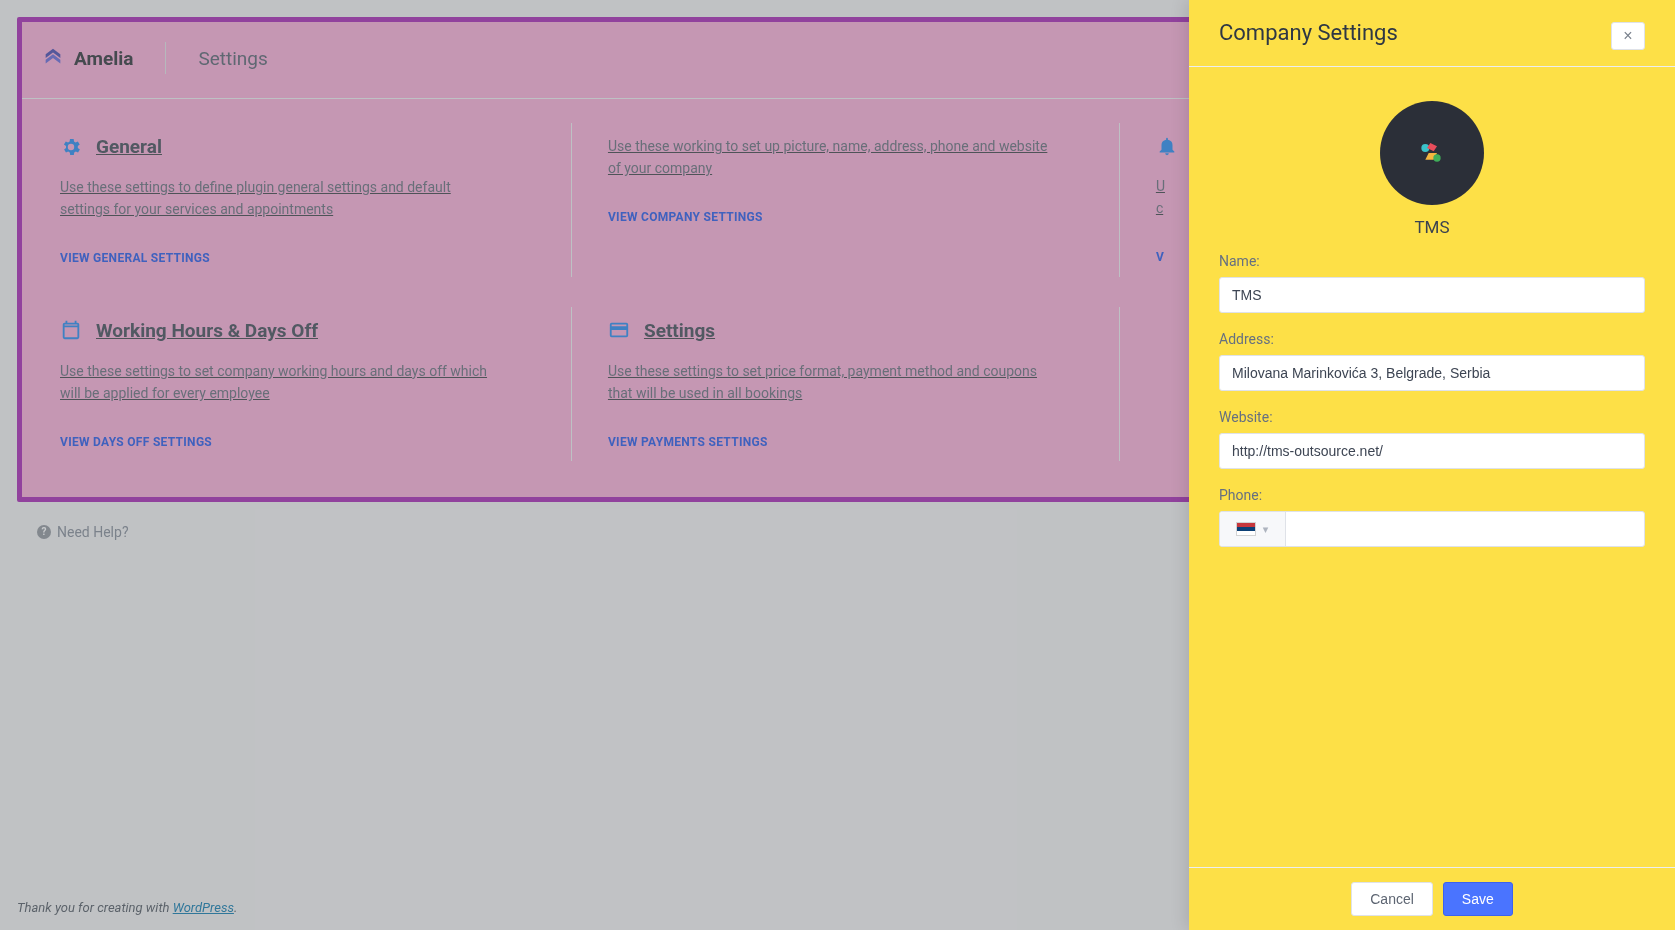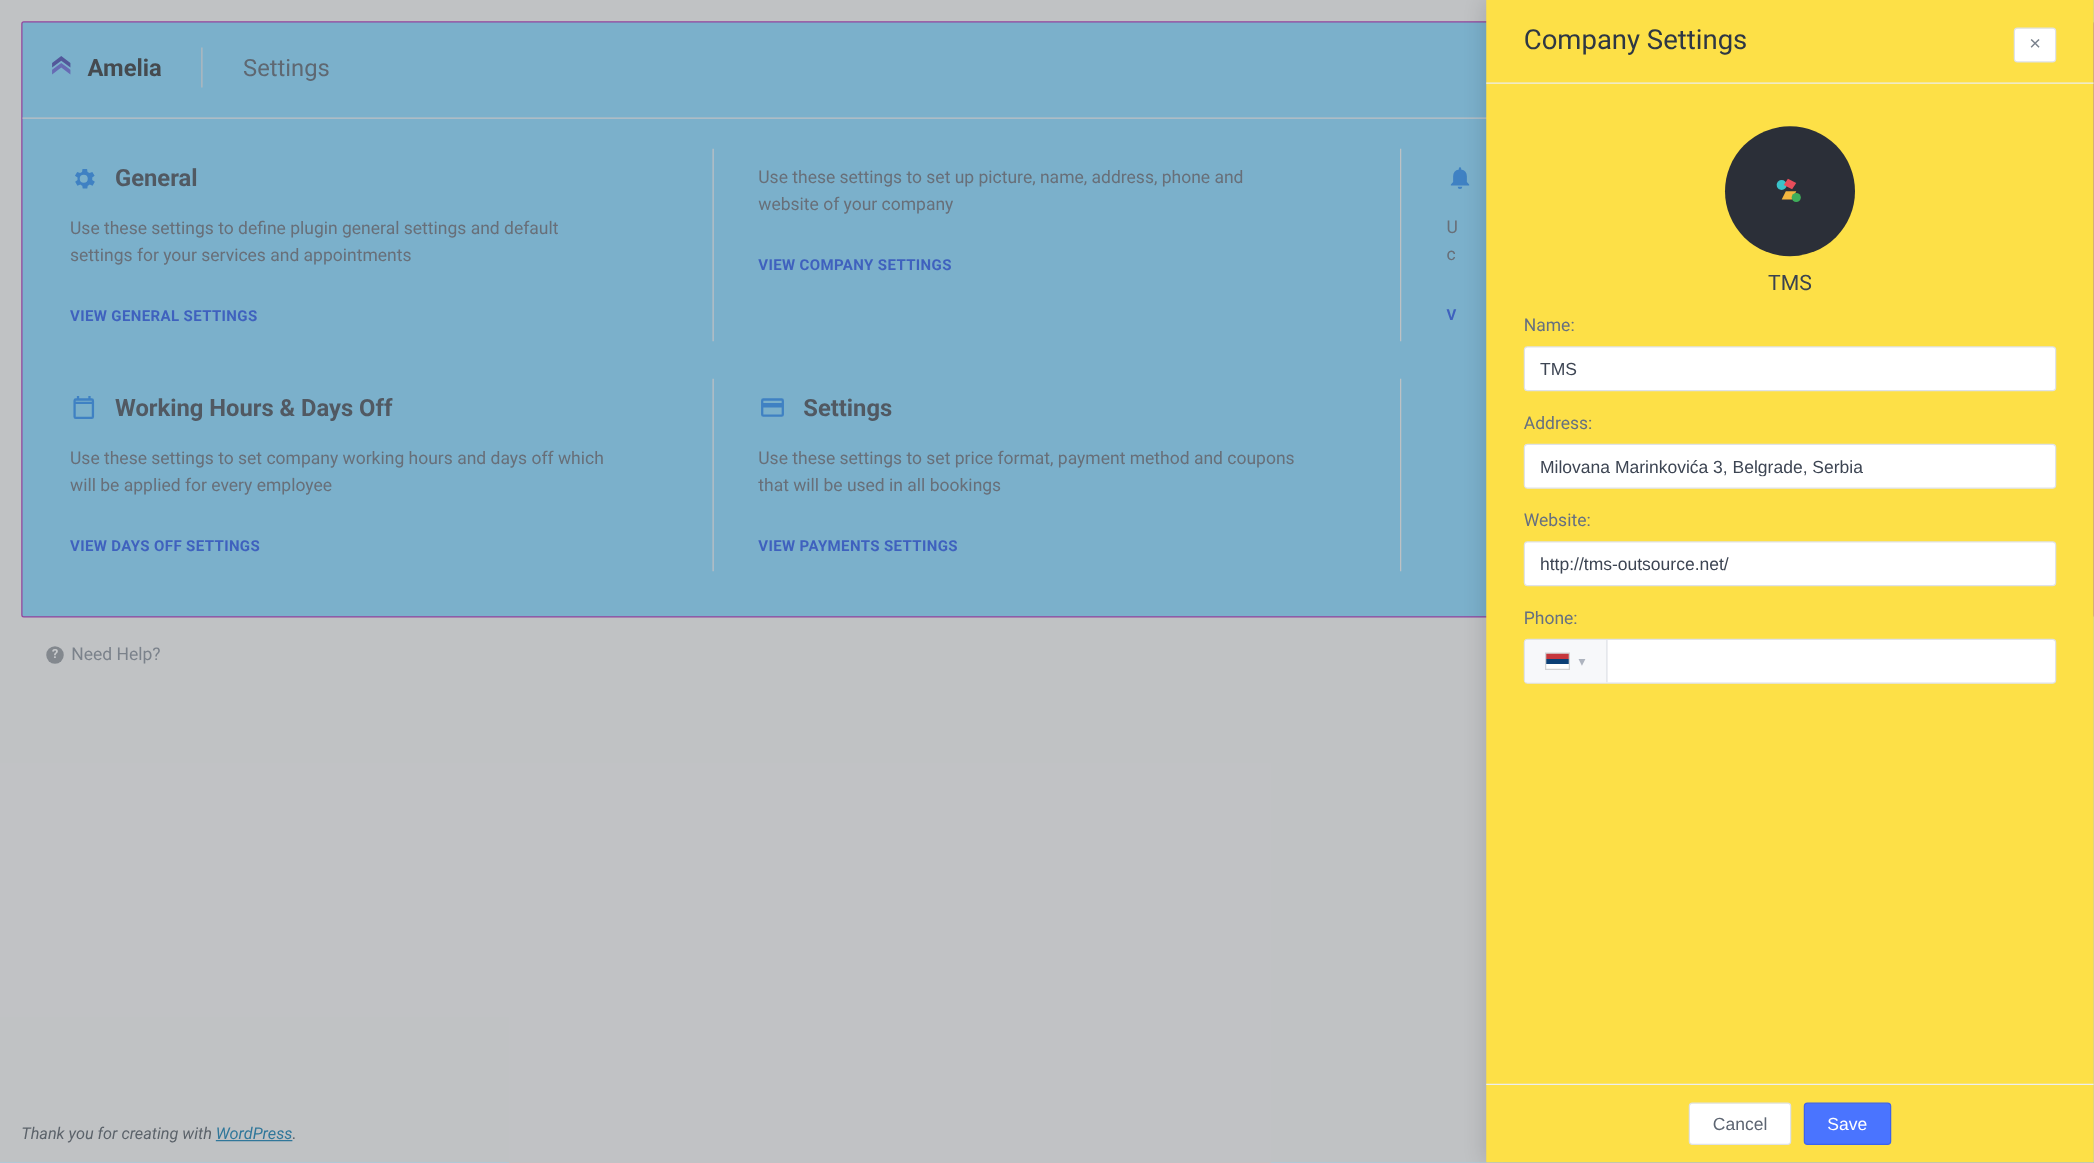--- a/index.html
+++ b/index.html
@@ -15,22 +15,22 @@
       position: relative;
       width: 1675px;
       height: 930px;
     }
     .content {
       width: 100%;
       height: 100%;
       padding: 17px 0 0 17px;
     }
     .panel {
-      background: #7dd3fc;
-      border: 1px solid #a21caf;
+      background: #f9a8d4;
+      border: 5px solid #a21caf;
       border-radius: 2px;
     }
     
     .header {
       display: flex;
       align-items: center;
       padding: 20px 20px;
       gap: 10px;
     }
     .logo-block { display: flex; align-items: center; gap: 10px; }
@@ -46,20 +46,21 @@
       font-weight: 400;
       color: #4f5a68;
     }
     
     .cards {
       display: flex;
       flex-wrap: wrap;
       padding: 24px 2px 36px 2px;
       border-top: 1px solid #edeef0;
       margin-top: 4px;
+      text-decoration: underline;
     }
     .card {
       width: 33.33%;
       padding: 12px 36px 12px 36px;
       border-right: 1px solid #edeef0;
     }
     .card:nth-child(3n) { border-right: none; }
     .card .hrow { display: flex; align-items: center; gap: 14px; margin-bottom: 18px; }
     .card .hicon { width: 22px; height: 22px; color: #1a84ee; display: inline-flex; align-items: center; justify-content: center; }
     .card .hicon svg { width: 22px; height: 22px; fill: #1a84ee; }
@@ -247,21 +248,21 @@
                   <path d="M19.4 13a7.8 7.8 0 000-2l2.1-1.6-2-3.4-2.5 1a7.7 7.7 0 00-1.7-1l-.4-2.6h-4l-.4 2.6a7.7 7.7 0 00-1.7 1l-2.5-1-2 3.4L6.6 11a7.8 7.8 0 000 2l-2.1 1.6 2 3.4 2.5-1c.5.4 1.1.8 1.7 1l.4 2.6h4l.4-2.6c.6-.2 1.2-.6 1.7-1l2.5 1 2-3.4zm-7.4 2.5A3.5 3.5 0 1115.5 12 3.5 3.5 0 0112 15.5z"></path>
                 </svg>
             </span>
             <h2>General</h2>
           </div>
           <p>Use these settings to define plugin general settings and default settings for your services and appointments</p>
           <span class="view-link">VIEW GENERAL SETTINGS</span>
         </div>
 
         <div class="card">
-          <p>Use these settings to set up picture, name, address, phone and website of your company</p>
+          <p>Use these working to set up picture, name, address, phone and website of your company</p>
           <span class="view-link">VIEW COMPANY SETTINGS</span>
         </div>
 
         <div class="card">
           <div class="hrow">
             <span class="hicon">
               <svg viewBox="0 0 24 24">
                   <path d="M12 22a2 2 0 002-2h-4a2 2 0 002 2zm6-6V11a6 6 0 00-5-5.9V4a1 1 0 10-2 0v1.1A6 6 0 006 11v5l-2 2v1h16v-1z"></path>
                 </svg>
             </span>

